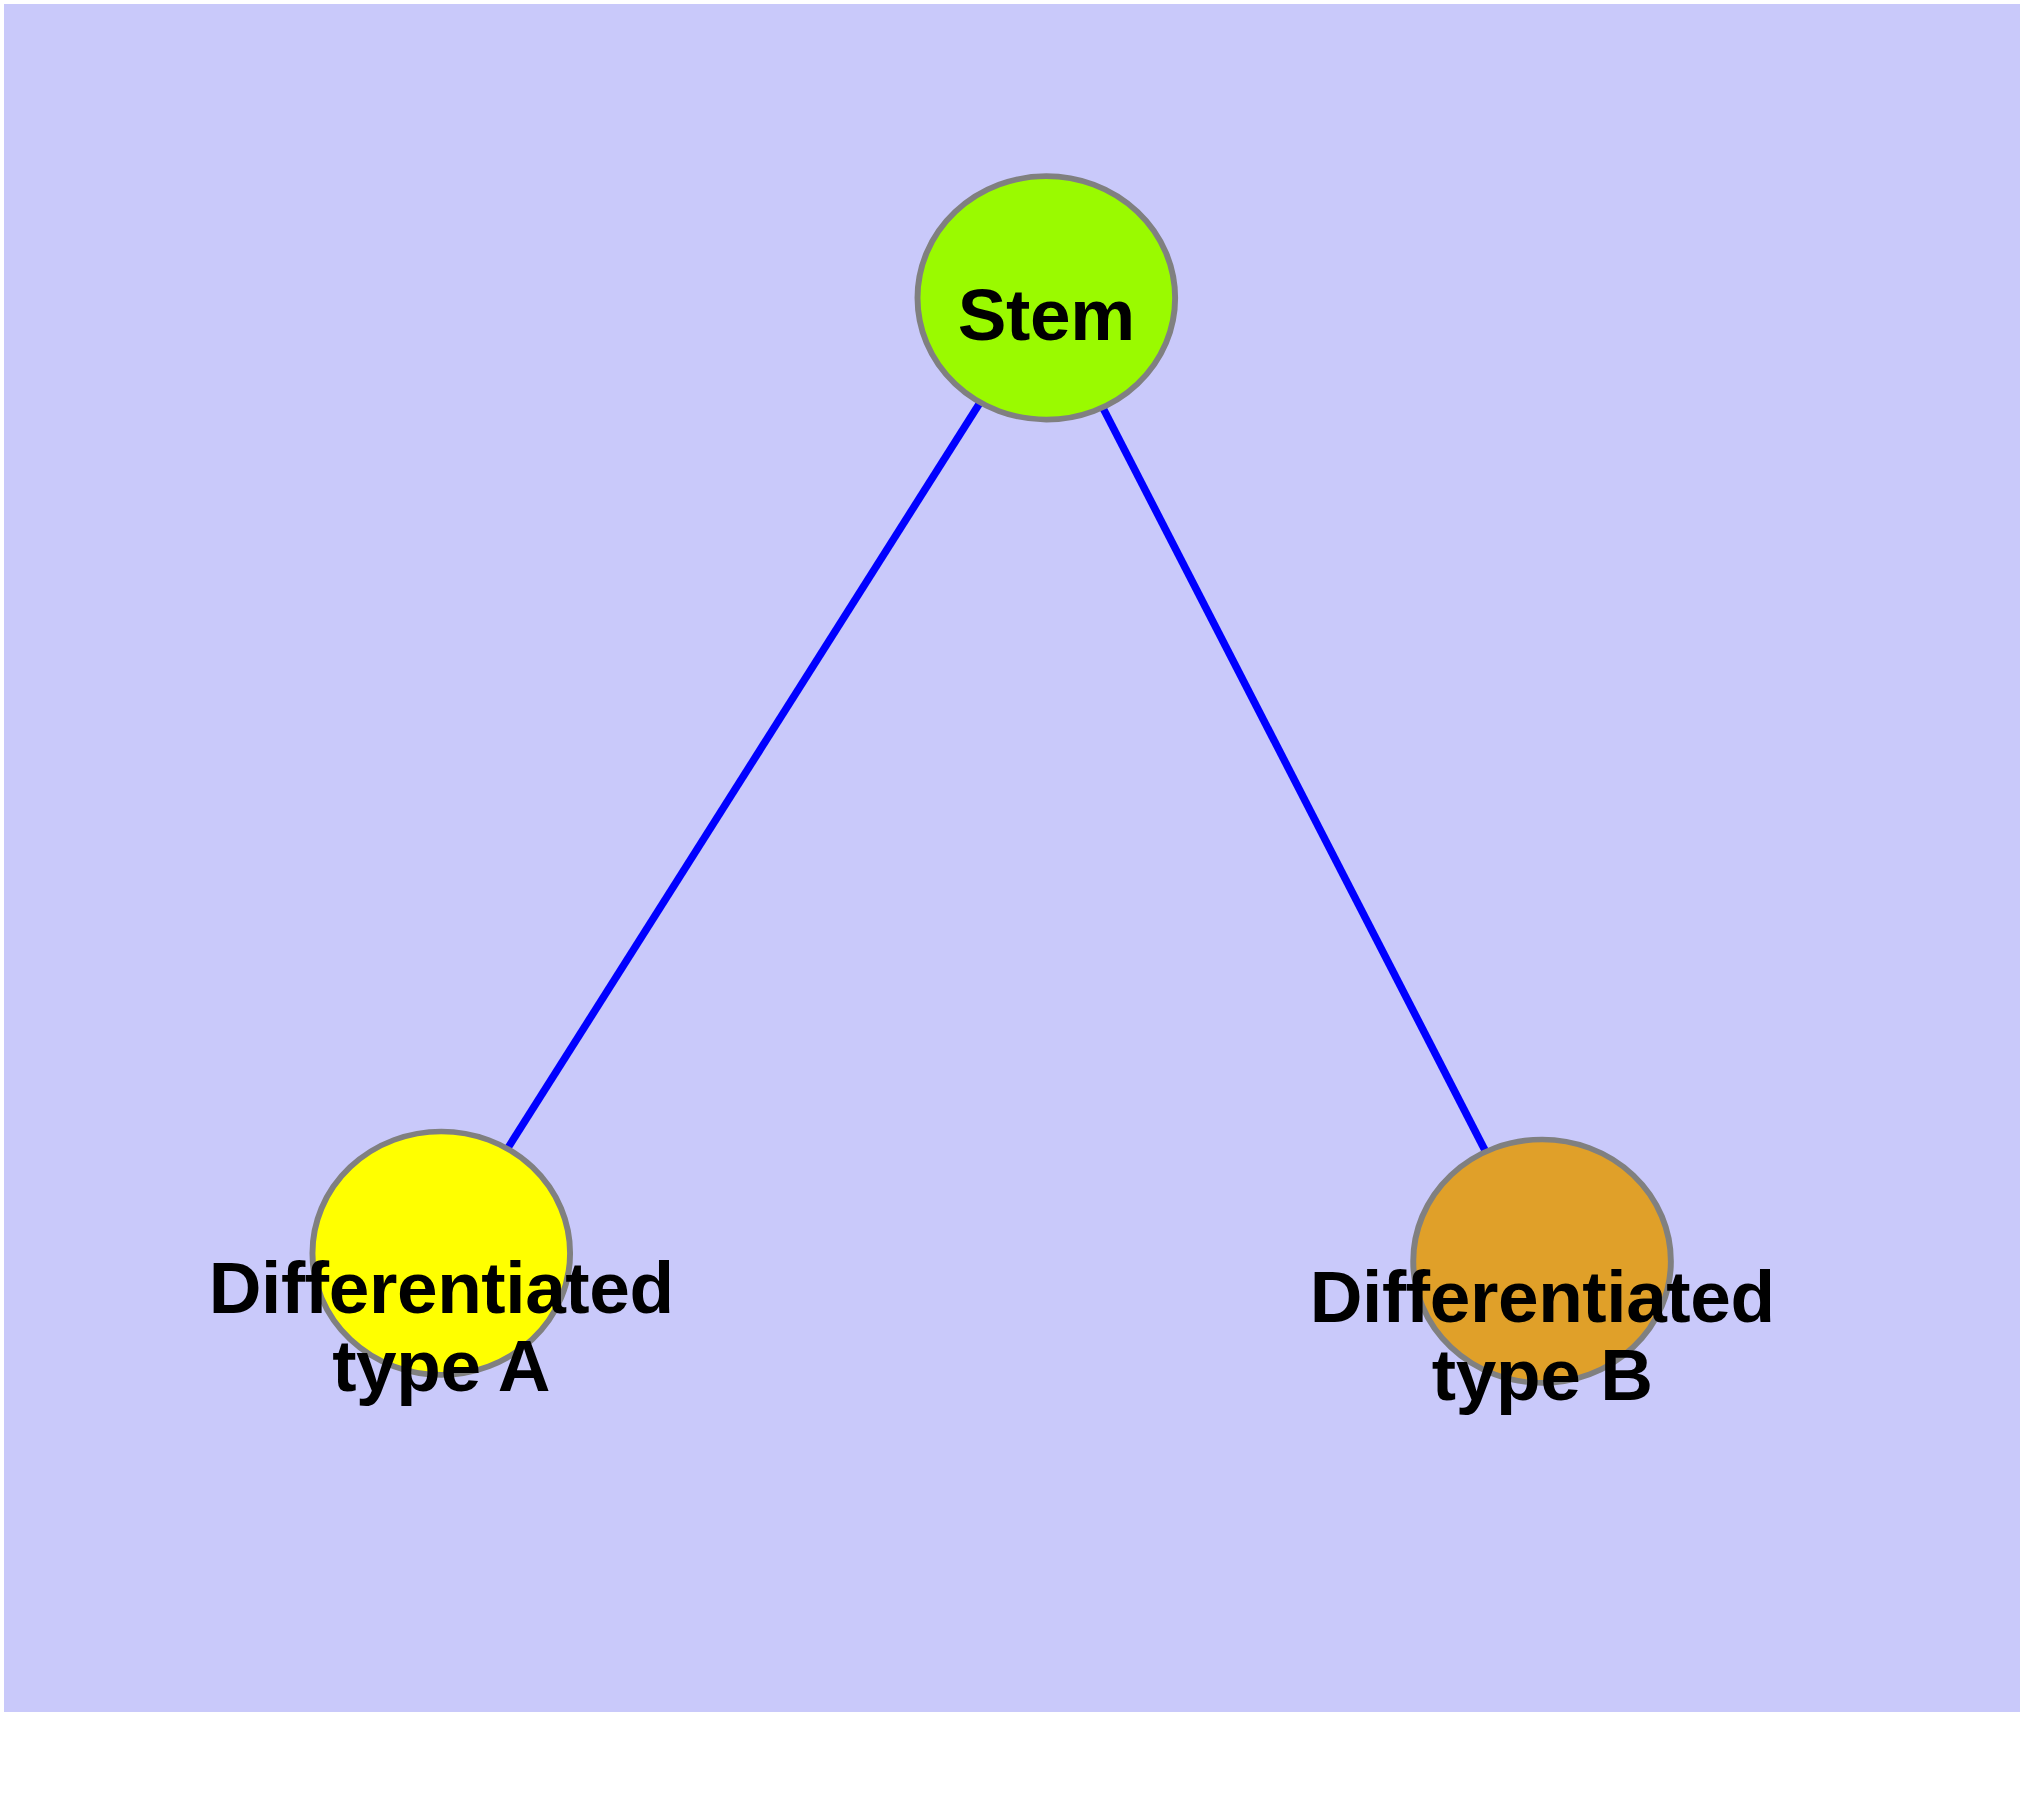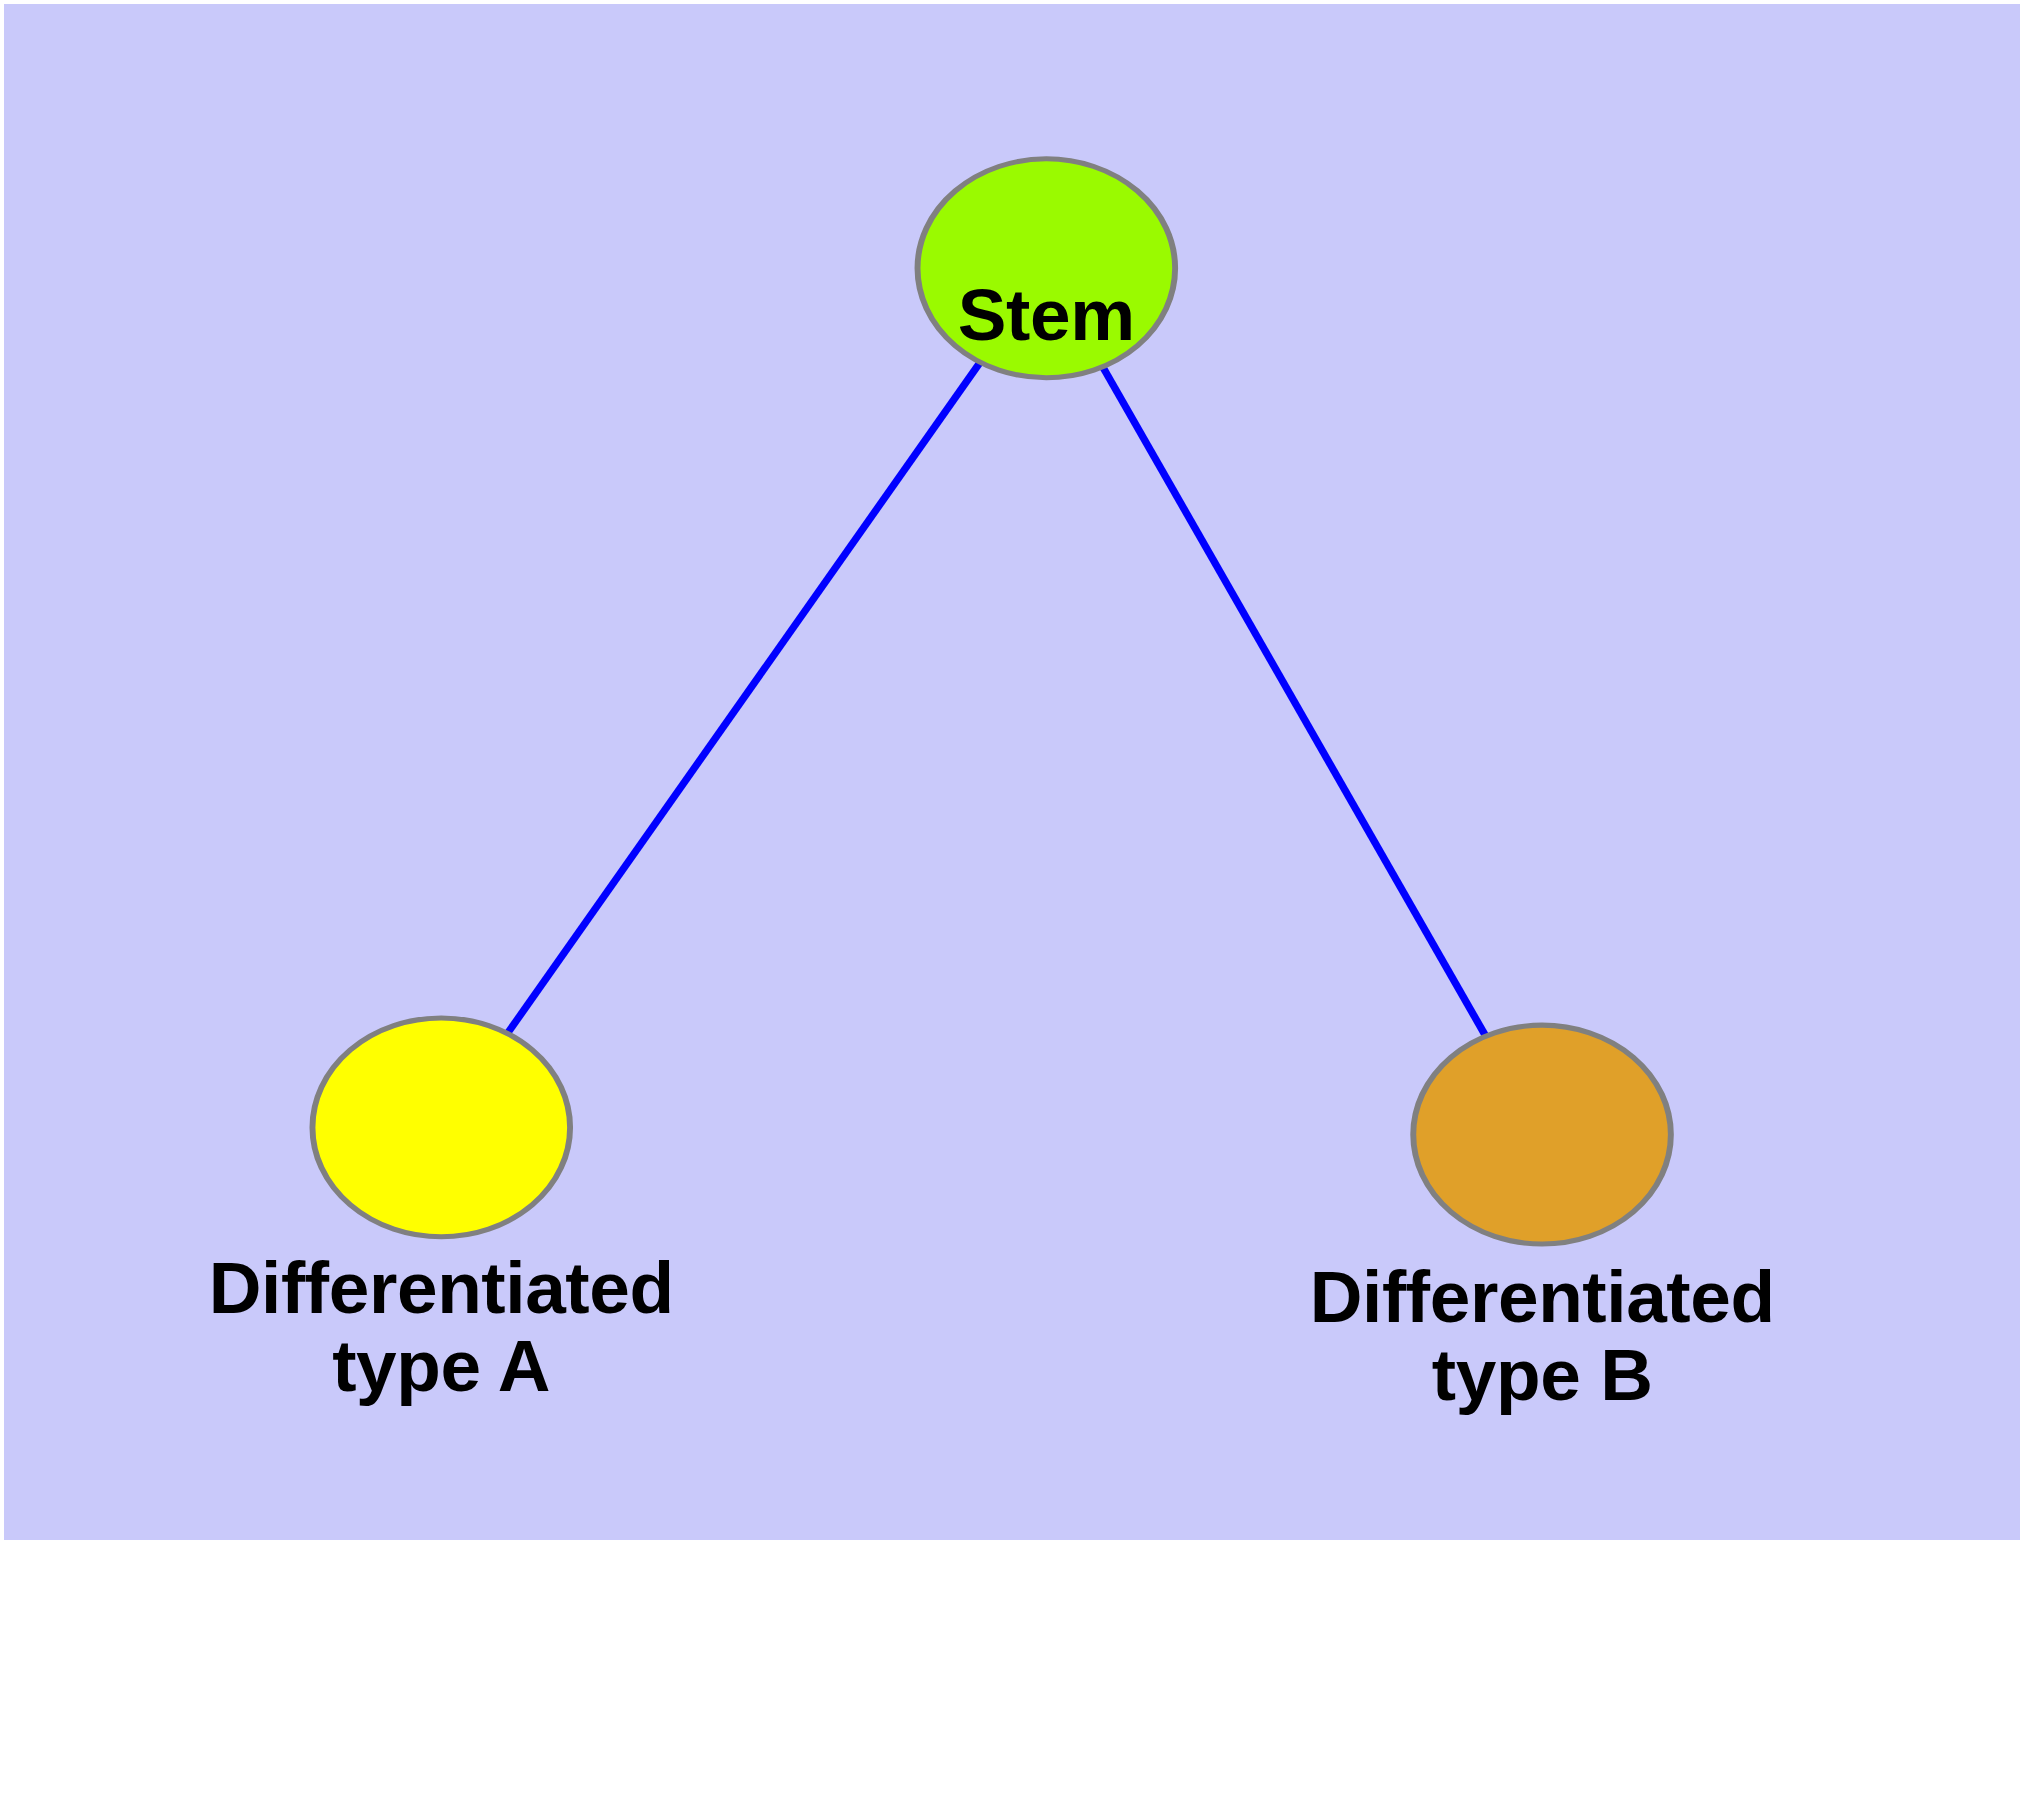--- a/index.html
+++ b/index.html
@@ -14,21 +14,21 @@
     height: 1812px;
     background: #ffffff;
     overflow: hidden;
     font-family: "Liberation Sans", sans-serif;
   }
   #plot-area {
     position: absolute;
     left: 4.2px;
     top: 4.2px;
     width: 2016px;
-    height: 1536px;
+    height: 1708px;
     background: #c9c9fa;
   }
   #graph-svg {
     position: absolute;
     left: 0;
     top: 0;
     width: 100%;
     height: 100%;
     display: block;
   }

